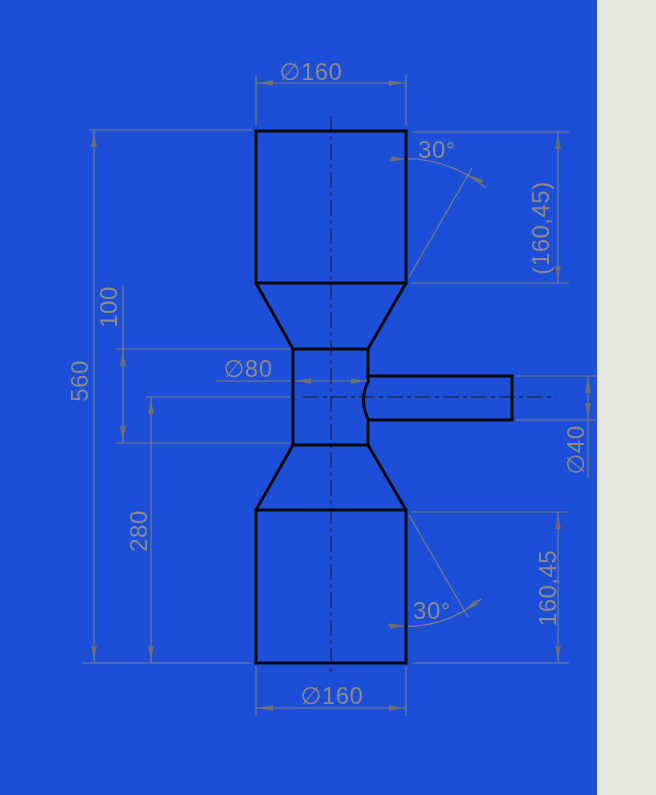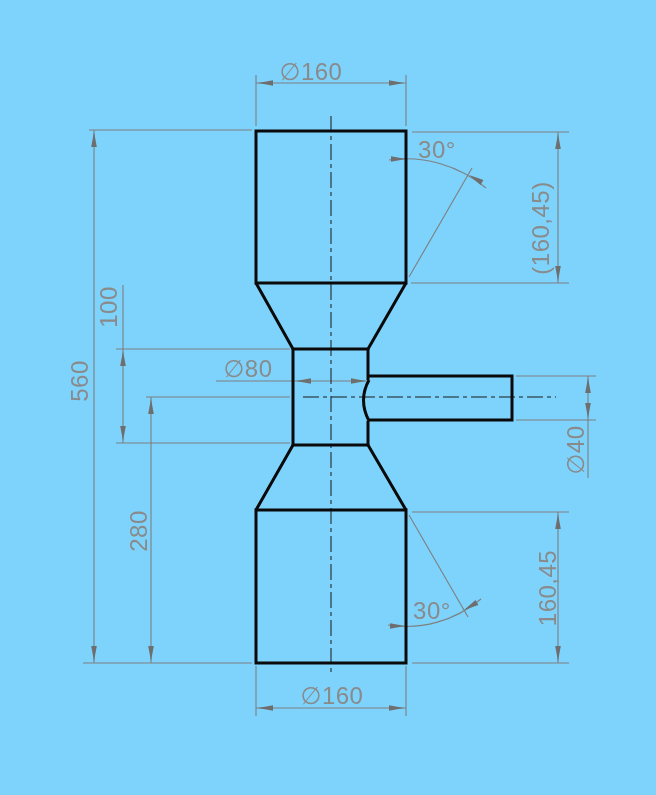--- a/index.html
+++ b/index.html
@@ -4,22 +4,22 @@
 <style>
   html,body{margin:0;padding:0;}
   body{
     width:656px;height:795px;
     background:#e6e6de;
     font-family:"Liberation Sans", sans-serif;
     overflow:hidden;
   }
   .drawing-canvas{
     position:relative;
-    width:656px;height:795px;
-    background:#7dd3fc;
+    width:597px;height:795px;
+    background:#1d4ed8;
   }
   svg{display:block;}
   .edge{stroke:#0a0a0a;stroke-width:3;fill:none;}
   .cline{stroke:#1a1a1a;stroke-width:1;fill:none;stroke-dasharray:16 4 4 4;}
   .dim{stroke:#7f7f7f;stroke-width:1.1;fill:none;}
   .arr{fill:#6e6e6e;}
   .dtext{
     font-family:"Liberation Sans", sans-serif;
     font-size:24px;
     fill:#8a8a8a;

